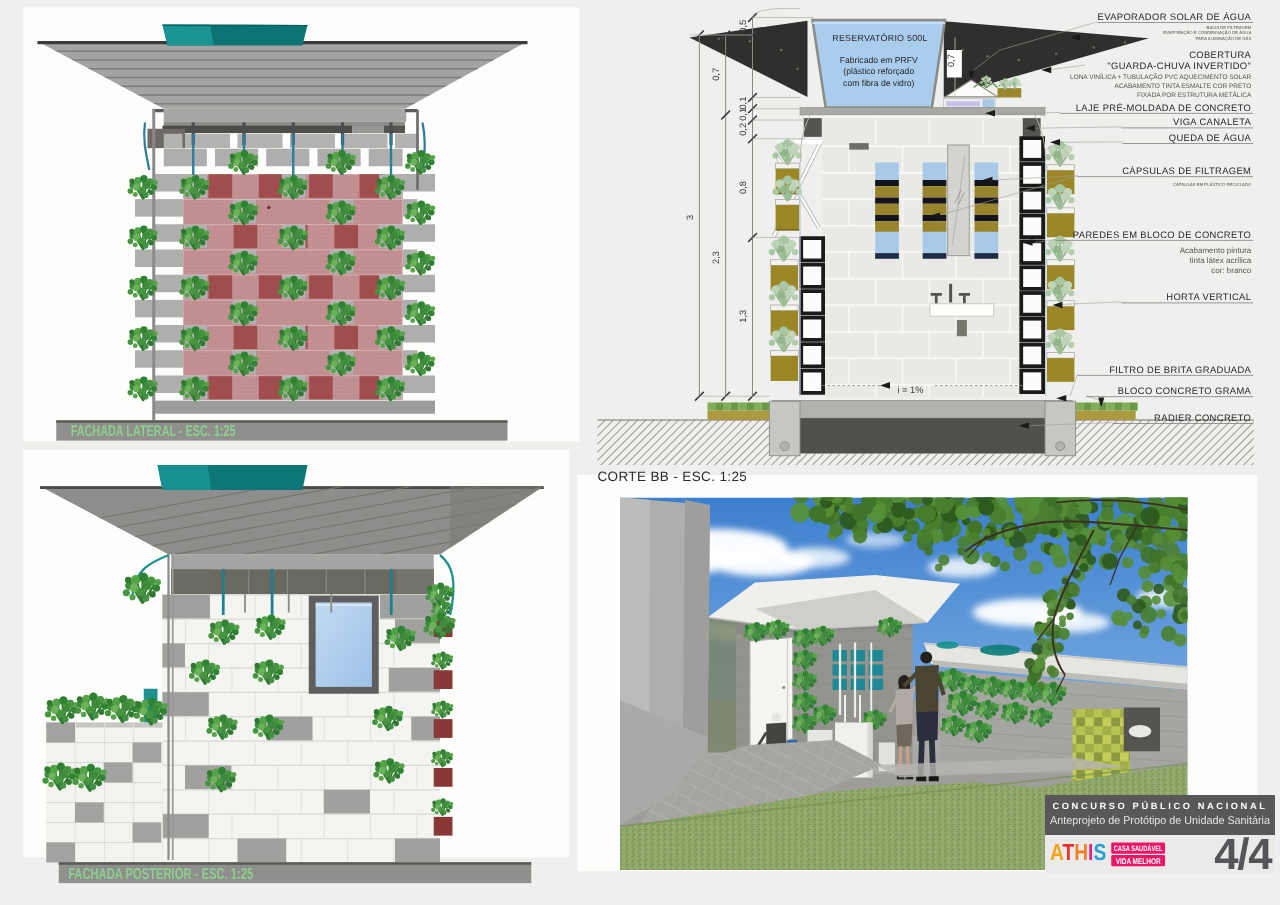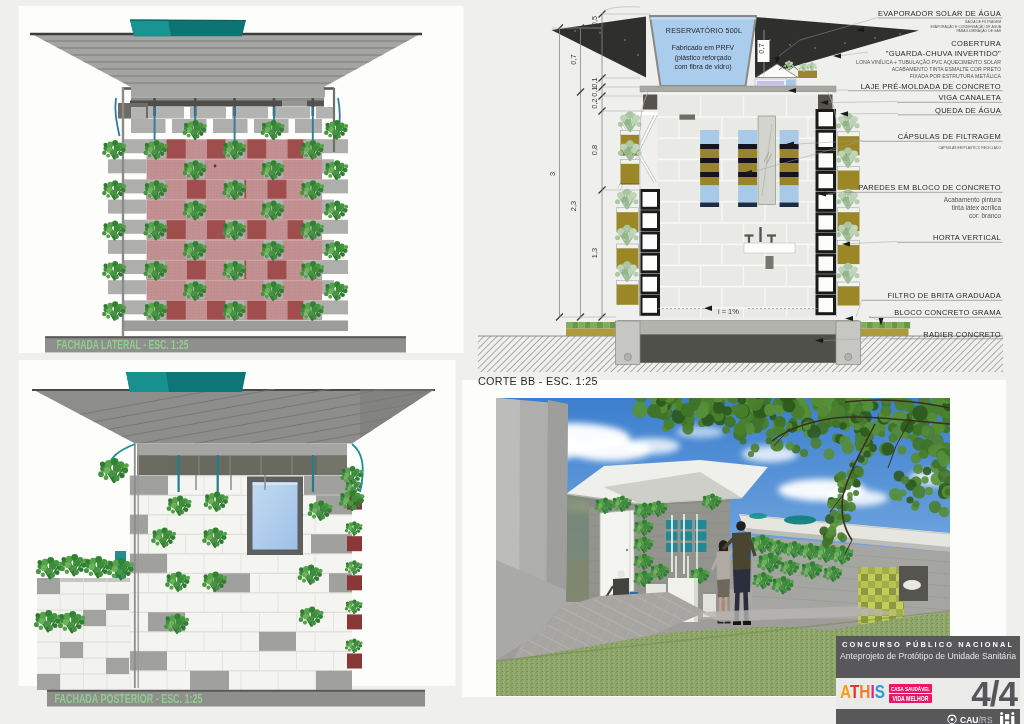--- a/index.html
+++ b/index.html
@@ -1,19 +1,19 @@
 <!DOCTYPE html>
 <html><head>
 <meta charset="utf-8">
 <style>
 html,body{margin:0;padding:0;background:#efefed;font-family:"Liberation Sans",sans-serif;}
 #page{position:relative;width:1024px;height:724px;background:#efefed;overflow:hidden;}
 #art{position:absolute;left:0;top:0;}
 .tb{position:absolute;left:836px;top:636px;width:184px;}
-.tb1{background:#58585a;height:42px;color:#7dd3fc;}
+.tb1{background:#58585a;height:32px;color:#7dd3fc;}
 .tb2{background:#eaeae8;height:31px;position:relative;}
 .tb3{background:#58585a;height:24px;position:relative;}
 .q44{position:absolute;right:3px;top:-4px;font-size:35px;font-weight:bold;color:#55555a;letter-spacing:-1px;}
 </style>
 </head>
 <body>
 <div id="page">
 <svg id="art" width="1024" height="724" viewBox="0 0 1024 724">
 <defs>
 
@@ -1495,35 +1495,14 @@
    </g>
    <rect x="49" y="3" width="43" height="9" rx="1" fill="#ed1566"></rect>
    <text x="70.5" y="10" font-size="6.2" font-weight="bold" fill="#ffffff" text-anchor="middle" textLength="39" lengthAdjust="spacingAndGlyphs">CASA SAUDÁVEL</text>
    <rect x="49" y="13" width="43" height="9" rx="1" fill="#ed1566"></rect>
    <text x="70.5" y="20" font-size="6.6" font-weight="bold" fill="#ffffff" text-anchor="middle" textLength="36" lengthAdjust="spacingAndGlyphs">VIDA MELHOR</text>
   </svg>
 
   <div class="q44">4/4</div>
  </div>
 
- <div class="tb3">
-
-  <svg width="184" height="24" viewBox="0 0 184 24" style="position:absolute;left:0;top:0;">
-   <circle cx="116" cy="10.5" r="4.2" fill="none" stroke="#ffffff" stroke-width="1"></circle>
-   <circle cx="116" cy="10.5" r="1.5" fill="#ffffff"></circle>
-   <path d="M112.5,8 A4.2,4.2 0 0 1 119.5,8" fill="none" stroke="#ffffff" stroke-width="1.3"></path>
-   <text x="124" y="13.5" font-size="8.5" font-weight="bold" fill="#ffffff" font-family="Liberation Sans, sans-serif">CAU<tspan font-weight="normal" fill="#c6c6c4">/RS</tspan></text>
-   <line x1="124" y1="15.5" x2="158" y2="15.5" stroke="#a9a9a7" stroke-width="0.5"></line>
-   <rect x="124" y="17" width="27" height="1.8" fill="#9a9a98"></rect>
-   <rect x="124" y="19.6" width="21" height="1.4" fill="#8e8e8c"></rect>
-
-   <g fill="#ffffff">
-    <rect x="164" y="7" width="3.2" height="11"></rect>
-    <rect x="169" y="5" width="4.2" height="5.4"></rect>
-    <rect x="169" y="12.2" width="4.2" height="5.8"></rect>
-    <rect x="175.2" y="7" width="3.2" height="11"></rect>
-    <circle cx="165.6" cy="4.6" r="1.5"></circle>
-    <circle cx="176.8" cy="4.6" r="1.5"></circle>
-   </g>
-  </svg>
- </div>
 </div>
 </div>
 
 </body></html>

